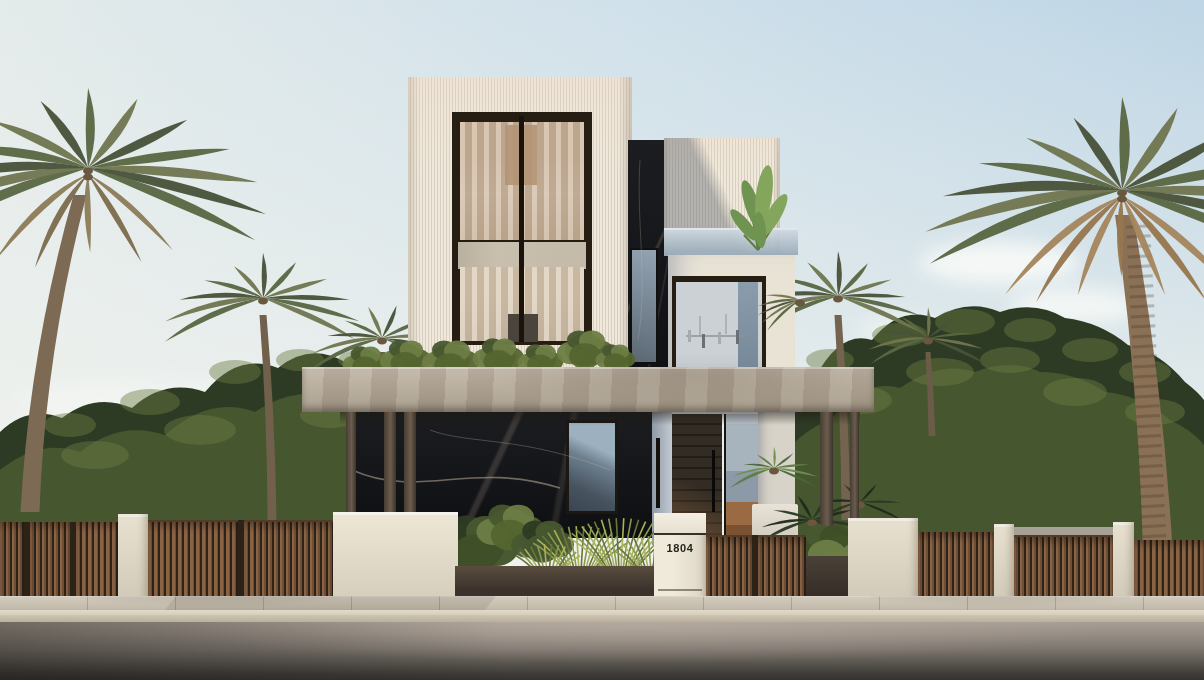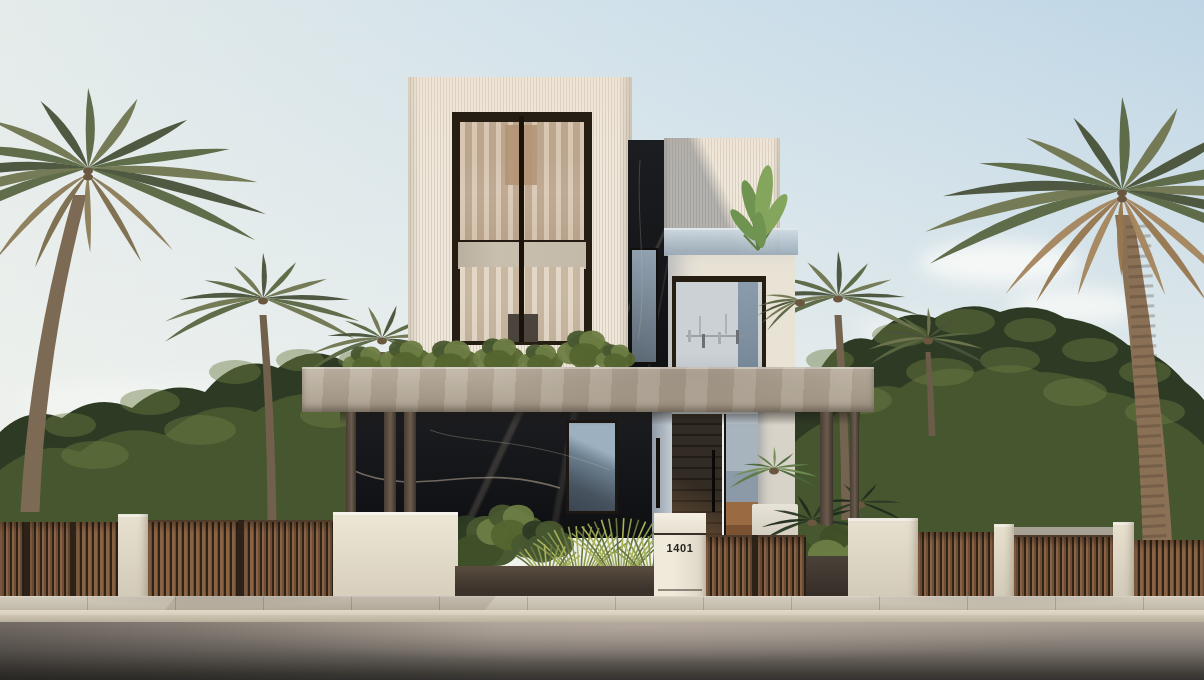--- a/index.html
+++ b/index.html
@@ -473,21 +473,21 @@
     <div class="abs slats" style="left:76px;top:522px;width:42px;height:78px"></div>
     <div class="abs pier" style="left:118px;top:514px;width:30px;height:86px"></div>
     <div class="abs slats" style="left:148px;top:520px;width:90px;height:80px;border-top:2px solid #503c2a"></div>
     <div class="abs post" style="left:238px;top:520px;width:6px;height:80px"></div>
     <div class="abs slats" style="left:244px;top:520px;width:89px;height:80px;border-top:2px solid #503c2a"></div>
     <div class="abs whitewall" style="left:333px;top:512px;width:125px;height:88px"></div>
     <div class="abs bedwall" style="left:455px;top:566px;width:210px;height:34px"></div>
 
     <div class="abs pillar" style="left:654px;top:513px;width:52px;height:87px">
       <div class="pillar-cap"></div>
-      <div class="house-num">1401</div>
+      <div class="house-num">1804</div>
       <div class="pillar-line"></div>
     </div>
 
     <div class="abs slats" style="left:706px;top:535px;width:46px;height:65px;border-top:2px solid #503c2a"></div>
     <div class="abs post" style="left:752px;top:535px;width:6px;height:65px"></div>
     <div class="abs slats" style="left:758px;top:535px;width:48px;height:65px;border-top:2px solid #503c2a"></div>
 
     <div class="abs planter-dark" style="left:806px;top:556px;width:42px;height:44px"></div>
     <div class="abs pier" style="left:848px;top:518px;width:70px;height:82px"></div>
     <div class="abs slats" style="left:918px;top:532px;width:76px;height:68px"></div>

